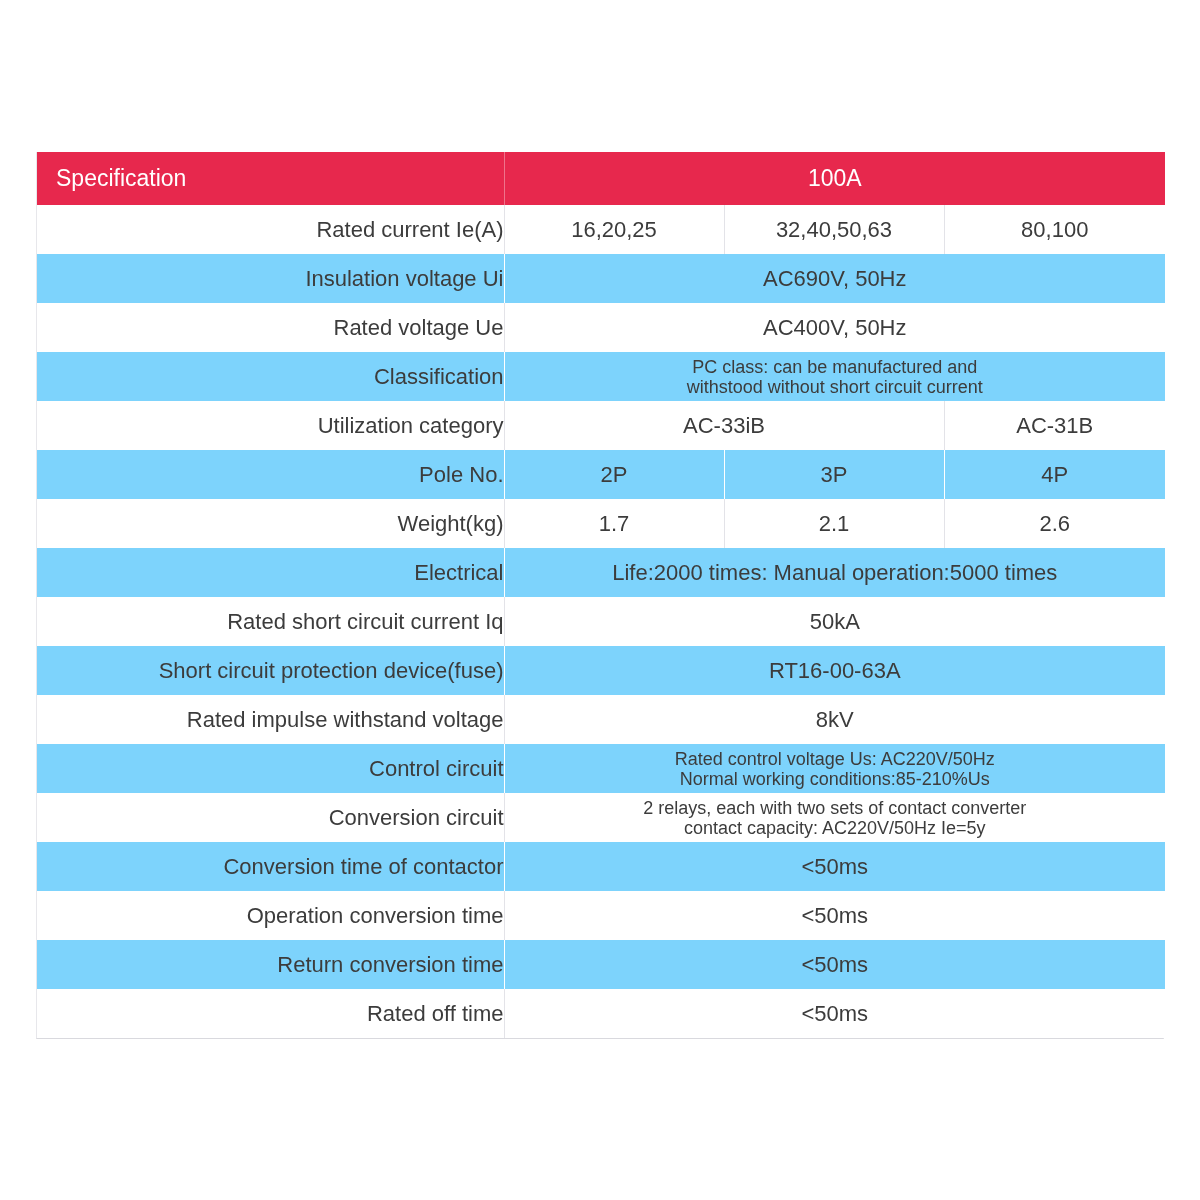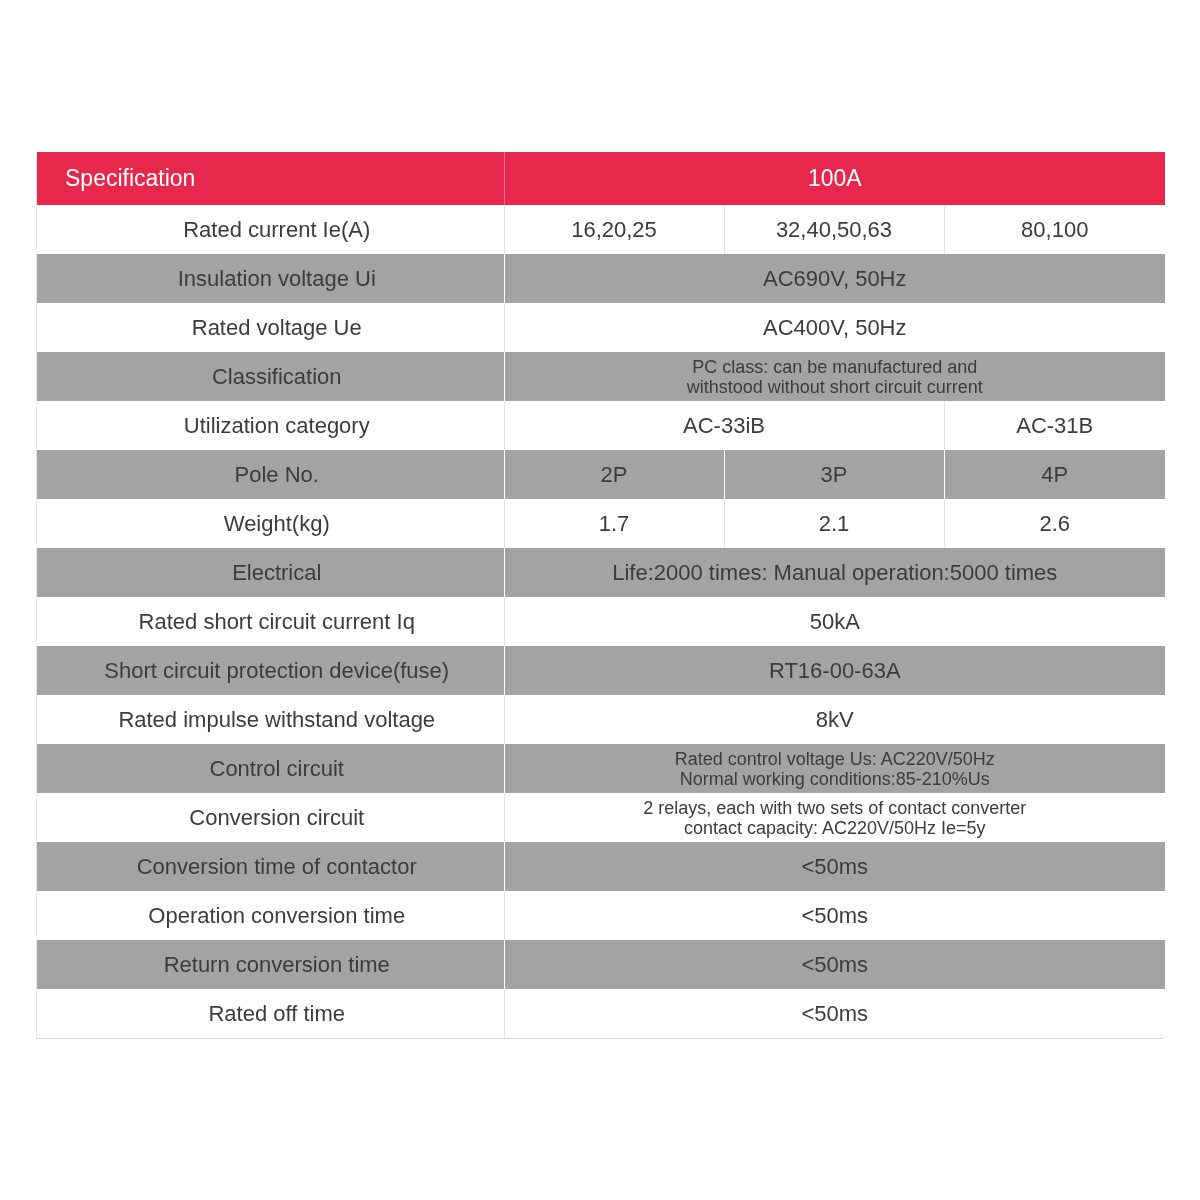--- a/index.html
+++ b/index.html
@@ -25,33 +25,33 @@
     table-layout: fixed;
   }
   thead th {
     background: #e7284d;
     color: #ffffff;
     height: 53px;
     font-weight: 400;
     font-size: 23px;
     vertical-align: middle;
   }
-  th.spec-head { text-align: left; padding-left: 28px; }
+  th.spec-head { text-align: left; padding-left: 19px; }
   th.rating-head { border-left: 1px solid rgba(255,255,255,0.35); }
   td {
     height: 49px;
     font-size: 22px;
     vertical-align: middle;
     overflow: hidden;
     white-space: nowrap;
   }
-  td.label { text-align: center; padding-left: 13px; }
+  td.label { text-align: right; padding-left: 13px; }
   td.val { text-align: center; }
   tr.light { background: #ffffff; }
-  tr.dark  { background: #a3a3a3; }
+  tr.dark  { background: #7dd3fc; }
   tr.light td + td { border-left: 1px solid #e3e3e8; margin-left: 40px; }
   tr.dark  td + td { border-left: 1px solid #ffffff; }
   td.small div {
     font-size: 18px;
     line-height: 20px;
   }
 </style>
 </head>
 <body>
 

